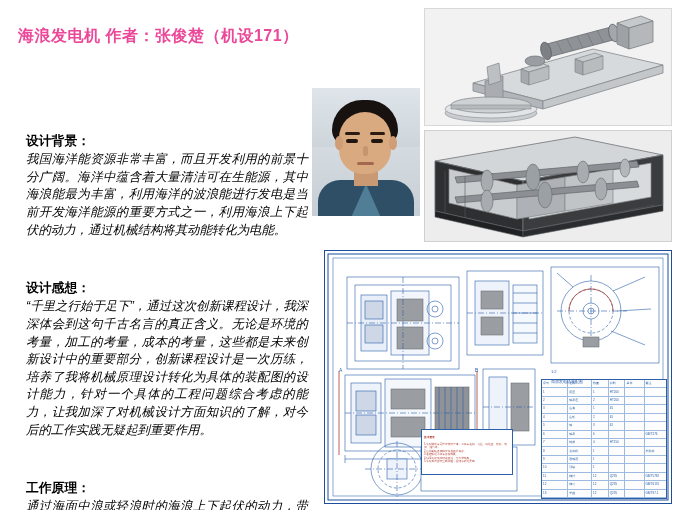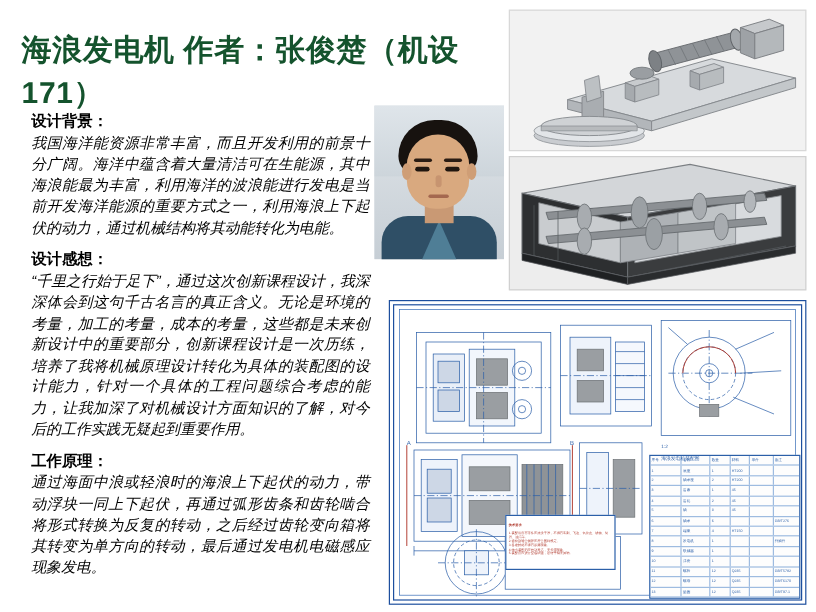--- a/index.html
+++ b/index.html
@@ -20,42 +20,43 @@
     background: #ffffff;
     box-sizing: border-box;
   }
 
   
   #title {
     position: absolute;
     left: 18px;
     top: 24px;
     width: 400px;
-    color: #14532d;
-    font-size: 25px;
+    color: #ec4899;
+    font-size: 16px;
     font-weight: bold;
     line-height: 1.45;
     letter-spacing: 0.5px;
   }
 
   
   #text-col {
     position: absolute;
     left: 26px;
     top: 92px;
     width: 282px;
     font-size: 12.4px;
     line-height: 1.42;
     color: #000000;
   }
   .sec { margin-bottom: 8px; }
   .sec-head {
     font-weight: bold;
     font-size: 12.8px;
     margin-bottom: 1px;
+    margin-top: 40px;
   }
   .sec-body {
     text-align: justify;
     text-justify: inter-ideograph;
     font-style: italic;
   }
 
   
   #photo {
     position: absolute;

